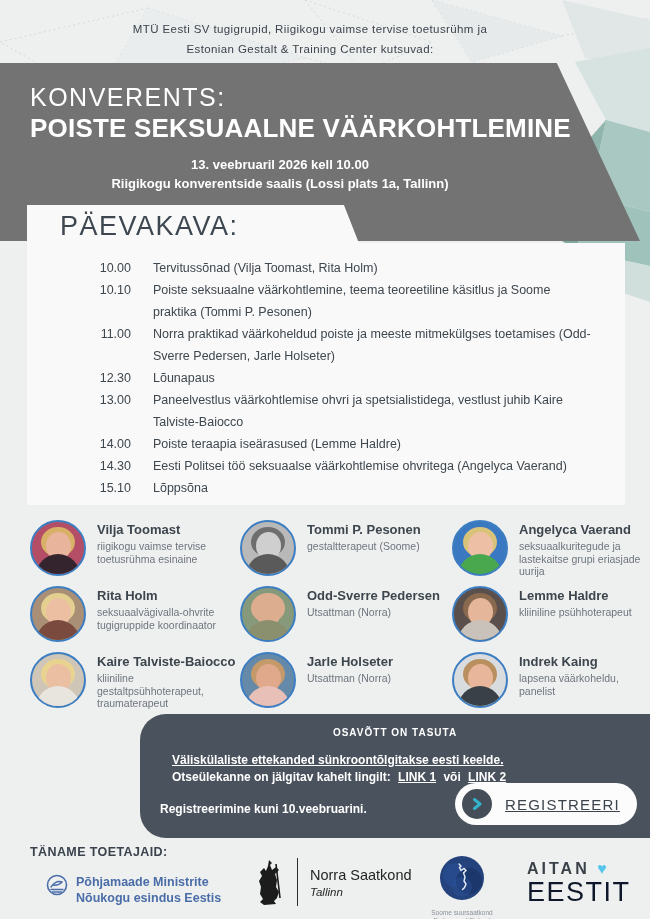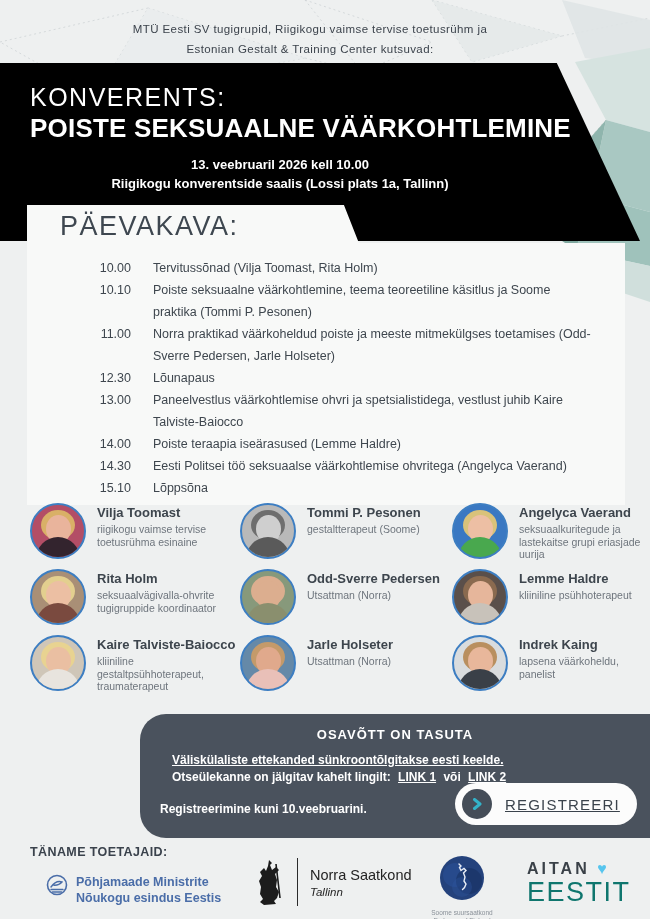--- a/index.html
+++ b/index.html
@@ -5,52 +5,52 @@
   html,body{margin:0;padding:0;background:#d8dadb;}
   .poster{position:relative;width:650px;height:919px;background:#eef0f0;overflow:hidden;
           font-family:"Liberation Sans",sans-serif;color:#3d454e;}
   .bg{position:absolute;inset:0;}
 
   
   .invite{position:absolute;top:19px;left:0;right:30px;text-align:center;font-size:11.5px;
           color:#3c434c;letter-spacing:.4px;line-height:20px;}
 
   
-  .band{position:absolute;top:63px;left:0;width:640px;height:178px;background:#000000;
+  .band{position:absolute;top:63px;left:0;width:640px;height:178px;background:#737373;
         clip-path:polygon(0 0,87% 0,100% 100%,0 100%);color:#fff;}
   .kicker{position:absolute;left:30px;top:20px;font-size:25px;font-weight:400;letter-spacing:1.5px;}
   .title{position:absolute;left:30px;top:50px;font-size:26px;font-weight:700;letter-spacing:.2px;white-space:nowrap;}
   .when{position:absolute;left:0;width:560px;top:94px;text-align:center;font-weight:700;font-size:13px;}
   .where{position:absolute;left:0;width:560px;top:113px;text-align:center;font-weight:700;font-size:13px;}
 
   
   .card{position:absolute;left:27px;top:205px;width:598px;height:300px;background:#f8f9f8;
         clip-path:polygon(0 0,53% 0,55.5% 12.7%,100% 12.7%,100% 100%,0 100%);}
   .agenda-heading{position:absolute;left:33px;top:6px;font-size:27px;letter-spacing:1.5px;color:#3e4750;font-weight:400;}
   .agenda-list{position:absolute;left:66px;top:52px;width:510px;}
   .agenda-row{display:flex;font-size:12.5px;line-height:22px;color:#3e464e;}
   .agenda-time{width:38px;text-align:right;margin-right:22px;flex:none;}
   .agenda-text{width:442px;}
 
   
-  .speakers{position:absolute;left:30px;top:503px;width:620px;display:grid;
+  .speakers{position:absolute;left:30px;top:520px;width:620px;display:grid;
             grid-template-columns:210px 212px 198px;grid-auto-rows:66px;}
   .speaker{display:flex;}
   .avatar{flex:none;width:52px;height:52px;border-radius:50%;border:2px solid #3d7ec2;
           overflow:hidden;position:relative;margin-right:11px;}
   .av-hair{position:absolute;width:34px;height:30px;border-radius:50%;top:5px;left:9px;}
   .av-head{position:absolute;width:25px;height:28px;border-radius:50%;top:10px;left:14px;}
   .av-body{position:absolute;width:44px;height:24px;border-radius:22px 22px 0 0;bottom:-4px;left:4px;}
   .sp-name{font-size:13px;font-weight:700;color:#3d454d;margin-top:2px;}
   .sp-role{font-size:10.5px;color:#6e757d;line-height:12.5px;margin-top:3px;max-width:132px;}
 
   
   .regbox{position:absolute;left:140px;top:714px;width:510px;height:124px;background:#4a525d;
           border-radius:26px 0 0 26px;color:#fff;}
-  .reg-title{position:absolute;left:0;right:0;top:13px;text-align:center;font-weight:700;font-size:13px;letter-spacing:1px;}
+  .reg-title{position:absolute;left:0;right:0;top:13px;text-align:center;font-weight:700;font-size:10px;letter-spacing:1px;}
   .reg-line1{position:absolute;left:32px;top:39px;font-weight:700;font-size:12px;text-decoration:underline;}
   .reg-line2{position:absolute;left:32px;top:56px;font-weight:700;font-size:12px;}
   .link{text-decoration:underline;margin-left:4px;cursor:pointer;}
   .orword{margin-left:4px;}
   .reg-deadline{position:absolute;left:20px;top:88px;font-weight:700;font-size:12px;}
   .regbtn{position:absolute;right:13px;top:69px;width:182px;height:42px;background:#fcfcfc;
           border-radius:21px;display:flex;align-items:center;cursor:pointer;}
   .regbtn-circle{width:30px;height:30px;border-radius:50%;background:#454d58;margin-left:7px;
                  display:flex;align-items:center;justify-content:center;flex:none;}
   .regbtn-label{margin-left:13px;font-size:15px;color:#3b434c;letter-spacing:1.2px;text-decoration:underline;}
@@ -61,21 +61,21 @@
   .nordic-text{font-size:12.5px;font-weight:700;line-height:16px;margin-left:8px;}
   .logo-norway{position:absolute;left:255px;top:858px;display:flex;align-items:center;}
   .nor-divider{width:1px;height:48px;background:#2b2b2b;margin:0 12px;}
   .nor-name{font-size:14.5px;color:#242424;}
   .nor-city{font-size:11.5px;color:#242424;font-style:italic;margin-top:3px;}
   .logo-finland{position:absolute;left:430px;top:855px;width:64px;text-align:center;}
   .fin-text{font-size:6.5px;color:#8a9199;line-height:8px;margin-top:4px;}
   .logo-aitan{position:absolute;left:527px;top:860px;}
   .aitan-top{font-size:16px;font-weight:700;color:#3a4148;letter-spacing:3px;}
   .aitan-heart{color:#56c5ee;}
-  .aitan-bottom{font-size:27px;color:#0f766e;letter-spacing:1.5px;line-height:28px;}
+  .aitan-bottom{font-size:27px;color:#0f172a;letter-spacing:1.5px;line-height:28px;}
 </style>
 </head>
 <body>
 
 <div class="poster">
 
   <svg class="bg" width="650" height="919" viewBox="0 0 650 919">
     <g stroke="#c6cccf" stroke-width="0.7" stroke-dasharray="2 3" fill="none" opacity="0.9">
       <path d="M0 42 L148 8 L96 96 Z"></path>
       <path d="M148 8 L305 58 L96 96"></path>

